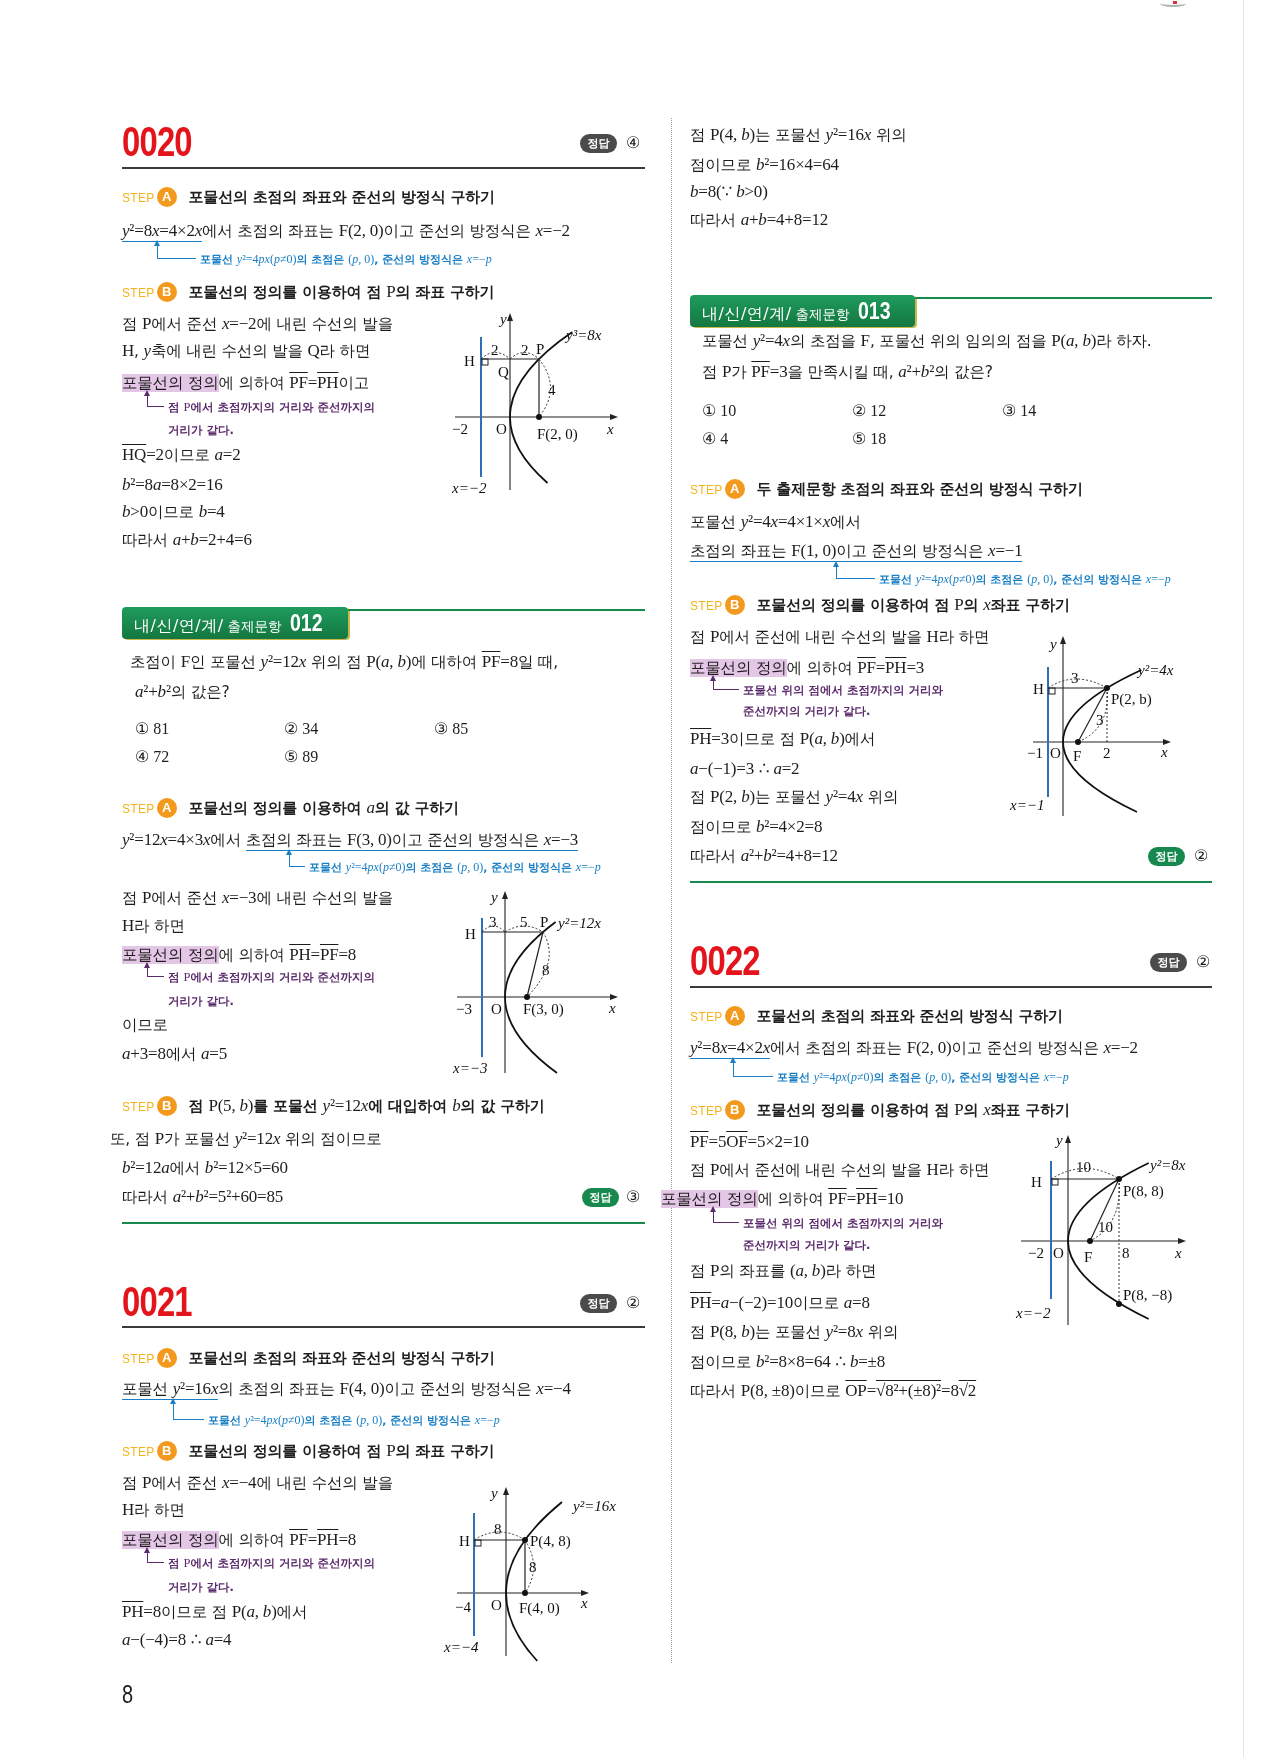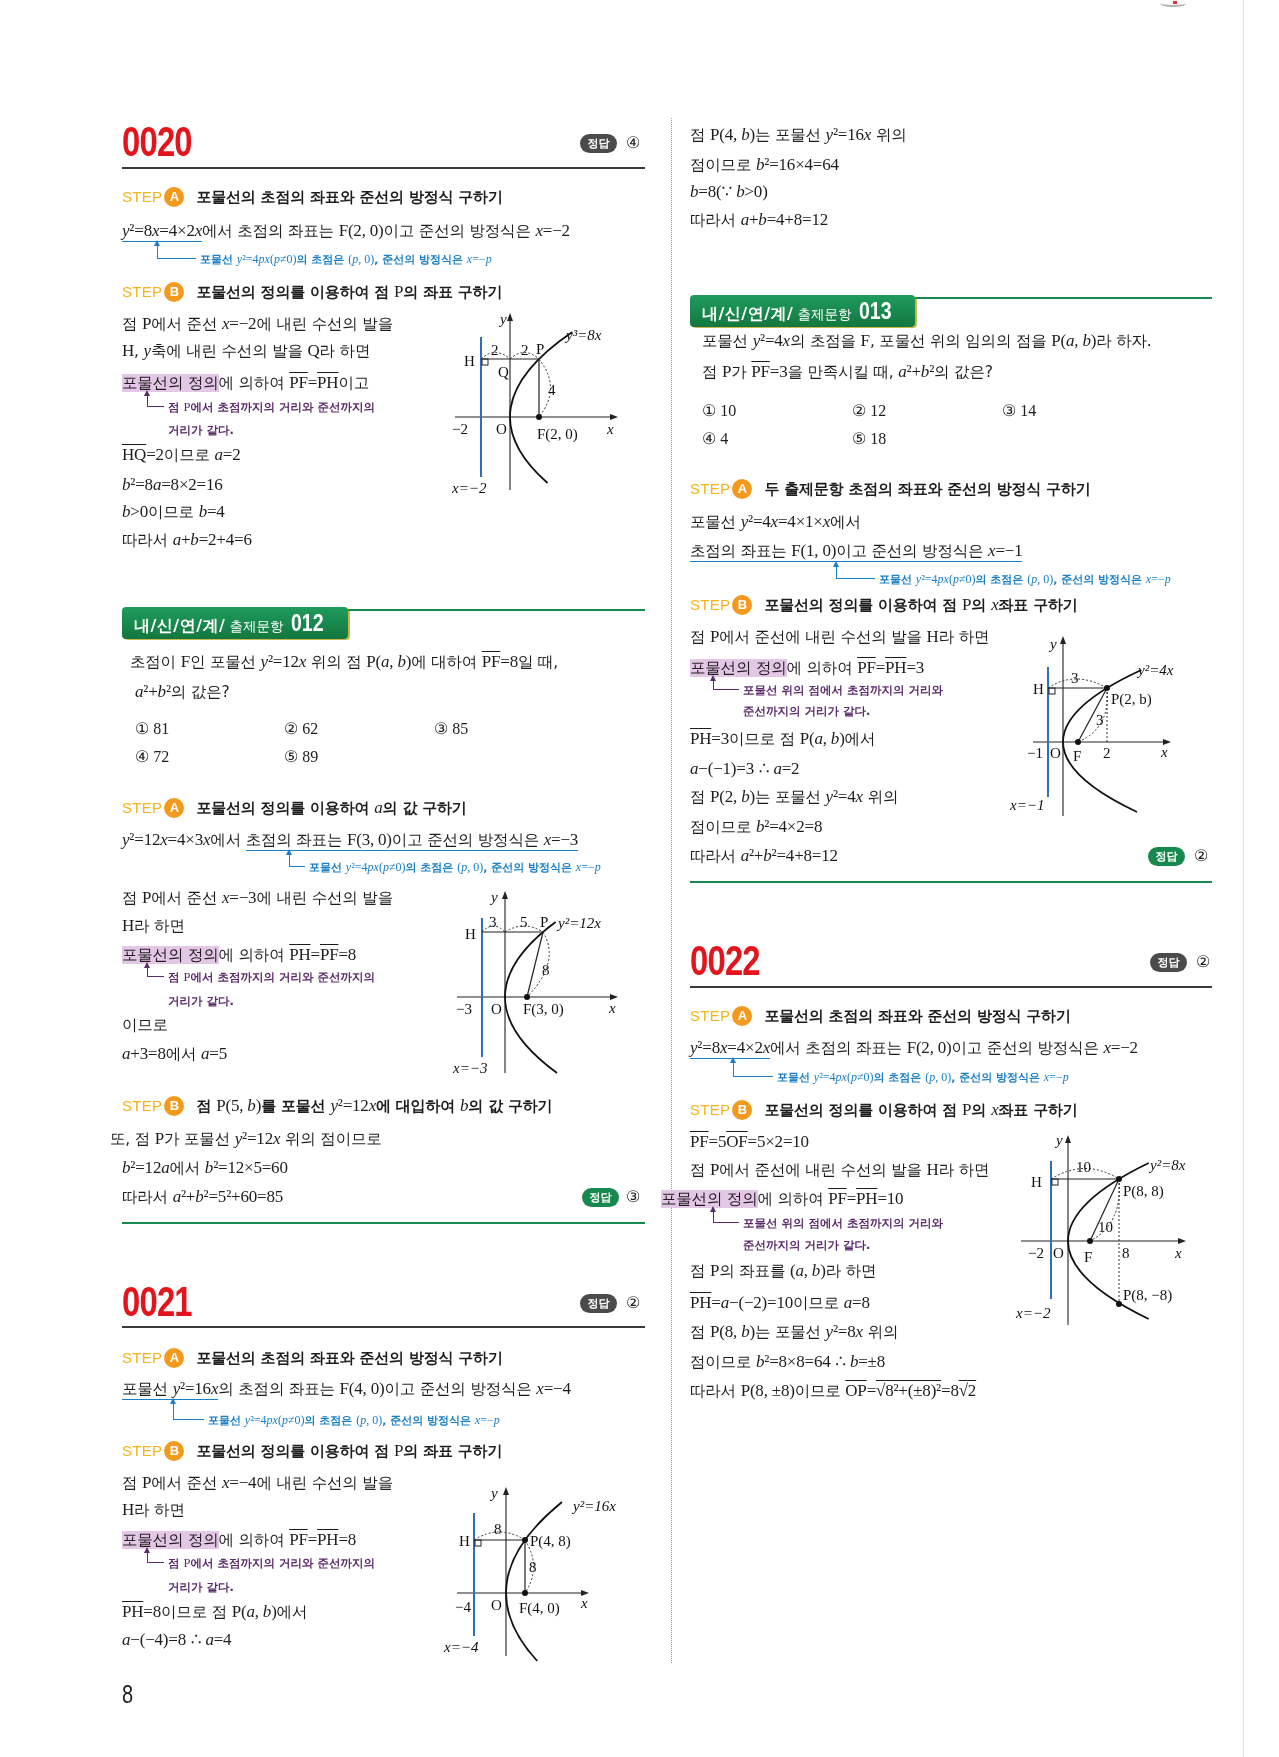--- a/index.html
+++ b/index.html
@@ -12,34 +12,34 @@
 .r-sqrt::before{content:"\221A"}
 .r-u{border-bottom:1.5px solid #1a7fc4;padding-bottom:1px}
 .r-hl{background:#e4c6e6}
 .pnum{position:absolute;font-family:"Liberation Sans",sans-serif;font-weight:bold;font-size:42px;color:#e3141b;transform:scaleX(.78);transform-origin:left center;line-height:44px;height:44px;letter-spacing:-1px}
 .rule{position:absolute;height:1.5px;background:#3a3a3a}
 .grule{position:absolute;height:2px;background:#17894f}
 .badge{position:absolute;height:19px;width:37px;border-radius:10px;color:#fff;font-size:11px;line-height:19px;text-align:center;font-weight:bold}
 .badge.dark{background:#4b4b4b}
 .badge.green{background:#17894f}
 .ans{position:absolute;font-family:"Liberation Serif",serif;font-size:16px;line-height:22px}
-.step-tag{color:#f5b31a;font-family:"Liberation Sans",sans-serif;font-size:15px;letter-spacing:.3px}
+.step-tag{color:#f5b31a;font-family:"Liberation Sans",sans-serif;font-size:12px;letter-spacing:.3px}
 .step-circle{display:inline-block;width:20px;height:20px;border-radius:50%;background:#f39a1e;color:#fff;font-family:"Liberation Sans",sans-serif;font-weight:bold;font-size:13px;line-height:20px;text-align:center;margin-left:2px;vertical-align:1px}
 .step-title{font-weight:bold;margin-left:12px;font-size:15px}
 .step-title .r-m{font-weight:normal}
 .note-b{position:absolute;white-space:nowrap;font-size:11px;line-height:16px;color:#1a7fc4;font-weight:bold}
 .note-b .r-m{font-size:12px;font-weight:normal}
 .note-p{position:absolute;white-space:nowrap;font-size:11.5px;line-height:16px;color:#5b2a6c;font-weight:bold}
 .note-p .r-m{font-size:12.5px;font-weight:normal}
 .arr{position:absolute;border-left:1.5px solid;border-bottom:1.5px solid}
 .arr::before{content:"";position:absolute;left:-4.25px;top:-5px;border-left:3.5px solid transparent;border-right:3.5px solid transparent;border-bottom:6px solid currentColor}
 .arr.b{border-color:#1a7fc4;color:#1a7fc4}
 .arr.p{border-color:#5b2a6c;color:#5b2a6c}
 .banner{position:absolute;height:32px;border-radius:4px;background:linear-gradient(#1f9c5e,#13773f);color:#fff;box-shadow:2px 1px 0 #c8b94c;padding-left:12px;line-height:32px;white-space:nowrap}
-.banner .bl{font-weight:bold;font-size:16px;letter-spacing:.5px}
+.banner .bl{font-weight:normal;font-size:16px;letter-spacing:.5px}
 .banner .bs{font-size:13.5px;margin-left:4px}
 .banner .bn{font-family:"Liberation Sans",sans-serif;font-weight:bold;font-size:23px;margin-left:8px;display:inline-block;transform:scaleX(.85);transform-origin:left}
 .choice{position:absolute;font-family:"Liberation Serif",serif;font-size:16px;line-height:22px}
 .graph{position:absolute;overflow:visible}
 .graph text{font-family:"Liberation Serif",serif;font-size:15px;fill:#111}
 .graph text.it{font-style:italic}
 .ax{stroke:#222;stroke-width:1.1}
 .ah{fill:#222}
 .dir{stroke:#2f6fb8;stroke-width:2}
 .curve{fill:none;stroke:#111;stroke-width:1.8}
@@ -112,21 +112,21 @@
   <text x="12" y="193" class="it">x=−2</text>
 </svg>
 
 <div class="banner" style="left:122px;top:607px;width:226px">
   <span class="bl">내/신/연/계/</span><span class="bs">출제문항</span><span class="bn">012</span>
 </div>
 <div class="grule" style="left:348px;top:609px;width:297px"></div>
 <div class="ln" style="top:651px;left:130px">초점이 <span class="r-m">F</span>인 포물선 <span class="r-m"><i>y</i>²=12<i>x</i></span> 위의 점 <span class="r-m">P(<i>a</i>, <i>b</i>)</span>에 대하여 <span class="r-ol">PF</span><span class="r-m">=8</span>일 때,</div>
 <div class="ln" style="top:681px;left:135px"><span class="r-m"><i>a</i>²+<i>b</i>²</span>의 값은?</div>
 <div class="choice" style="top:718px;left:135px">① 81</div>
-<div class="choice" style="top:718px;left:284px">② 62</div>
+<div class="choice" style="top:718px;left:284px">② 34</div>
 <div class="choice" style="top:718px;left:434px">③ 85</div>
 <div class="choice" style="top:746px;left:135px">④ 72</div>
 <div class="choice" style="top:746px;left:284px">⑤ 89</div>
 
 <div class="ln" style="top:797px;left:122px">
   <span class="step-tag">STEP</span><span class="step-circle">A</span><span class="step-title">포물선의 정의를 이용하여 <span class="r-m"><i>a</i></span>의 값 구하기</span>
 </div>
 <div class="ln" style="top:829px;left:122px"><span class="r-m"><i>y</i>²=12<i>x</i>=4×3<i>x</i></span>에서 <span class="r-u">초점의 좌표는 <span class="r-m">F(3, 0)</span>이고 준선의 방정식은 <span class="r-m"><i>x</i>=−3</span></span></div>
 <div class="arr b" style="left:289px;top:854px;width:16px;height:13px"></div>
 <div class="note-b" style="left:309px;top:859px">포물선 <span class="r-m"><i>y</i>²=4<i>p</i><i>x</i>(<i>p</i>≠0)</span>의 초점은 <span class="r-m">(<i>p</i>, 0)</span>, 준선의 방정식은 <span class="r-m"><i>x</i>=−<i>p</i></span></div>

